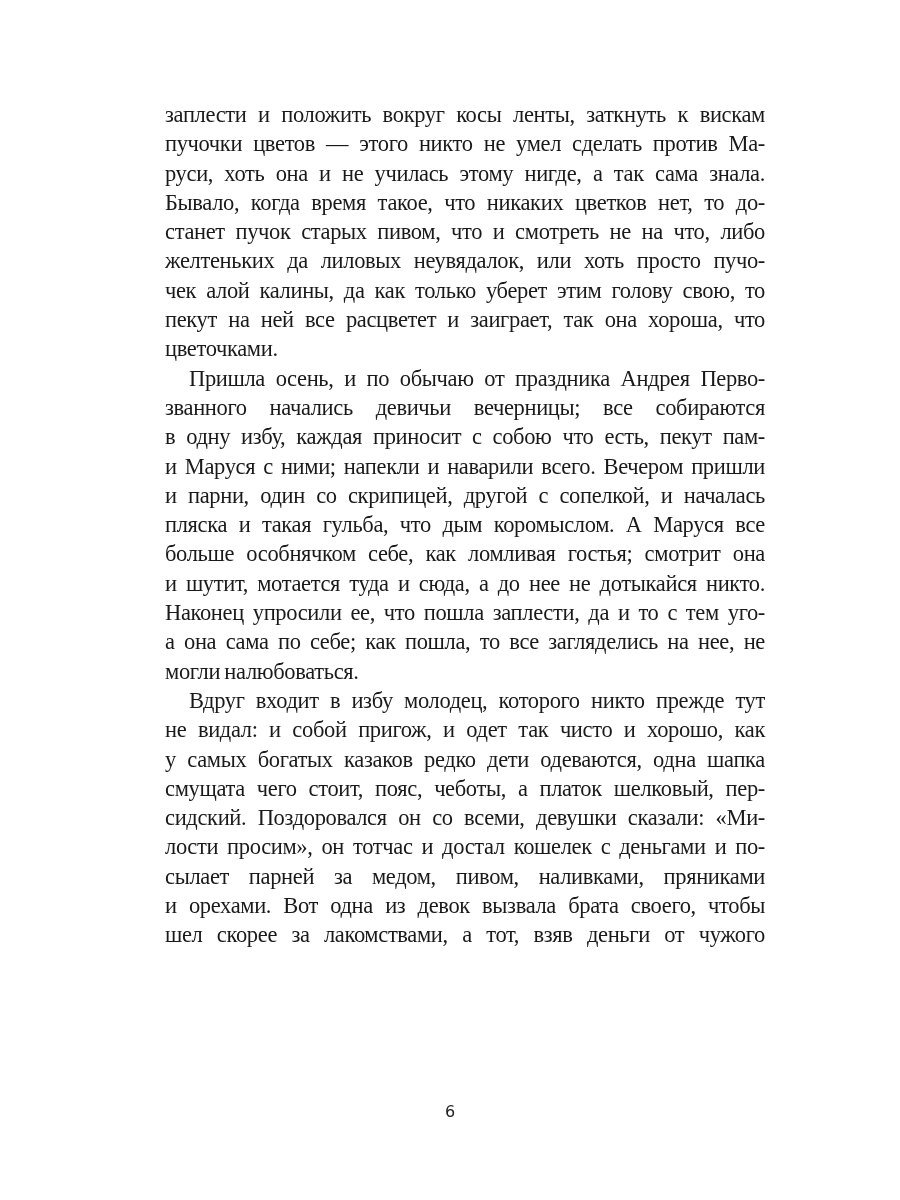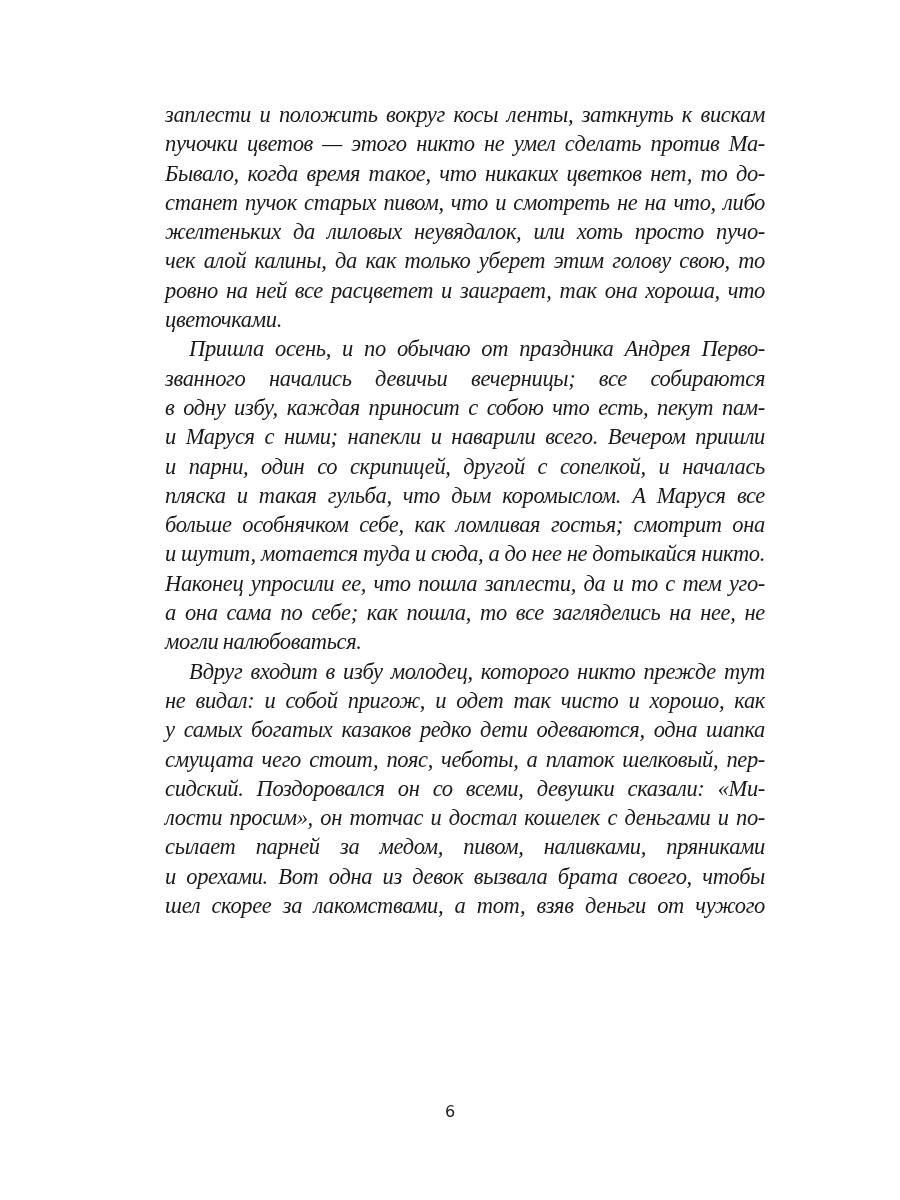--- a/index.html
+++ b/index.html
@@ -20,21 +20,20 @@
       left: 0; top: 0;
       width: 900px;
       height: 1200px;
       background: #ffffff;
     }
     .text-block {
       position: absolute;
       left: 165px;
       top: 100px;
       width: 600px;
-      font-style: italic;
     }
     .line {
       display: block;
       height: 29.3px;
       line-height: 29.3px;
       font-size: 22.5px;
       white-space: nowrap;
       text-align: justify;
       text-align-last: justify;
       letter-spacing: -0.35px;
@@ -57,25 +56,26 @@
       color: #222;
     }
   </style>
 </head>
 <body>
 
 <div class="page">
   <div class="text-block">
     <span class="line">заплести и положить вокруг косы ленты, заткнуть к вискам</span>
     <span class="line">пучочки цветов — этого никто не умел сделать против Ма-</span>
+    <span class="line">руси, хоть она и не училась этому нигде, а так сама знала.</span>
     <span class="line">Бывало, когда время такое, что никаких цветков нет, то до-</span>
     <span class="line">станет пучок старых пивом, что и смотреть не на что, либо</span>
     <span class="line">желтеньких да лиловых неувядалок, или хоть просто пучо-</span>
     <span class="line">чек алой калины, да как только уберет этим голову свою, то</span>
-    <span class="line">ровно на ней все расцветет и заиграет, так она хороша, что</span>
+    <span class="line">пекут на ней все расцветет и заиграет, так она хороша, что</span>
     <span class="line last">цветочками.</span>
     <span class="line indent">Пришла осень, и по обычаю от праздника Андрея Перво-</span>
     <span class="line">званного начались девичьи вечерницы; все собираются</span>
     <span class="line">в одну избу, каждая приносит с собою что есть, пекут пам-</span>
     <span class="line">и Маруся с ними; напекли и наварили всего. Вечером пришли</span>
     <span class="line">и парни, один со скрипицей, другой с сопелкой, и началась</span>
     <span class="line">пляска и такая гульба, что дым коромыслом. А Маруся все</span>
     <span class="line">больше особнячком себе, как ломливая гостья; смотрит она</span>
     <span class="line">и шутит, мотается туда и сюда, а до нее не дотыкайся никто.</span>
     <span class="line">Наконец упросили ее, что пошла заплести, да и то с тем уго-</span>

